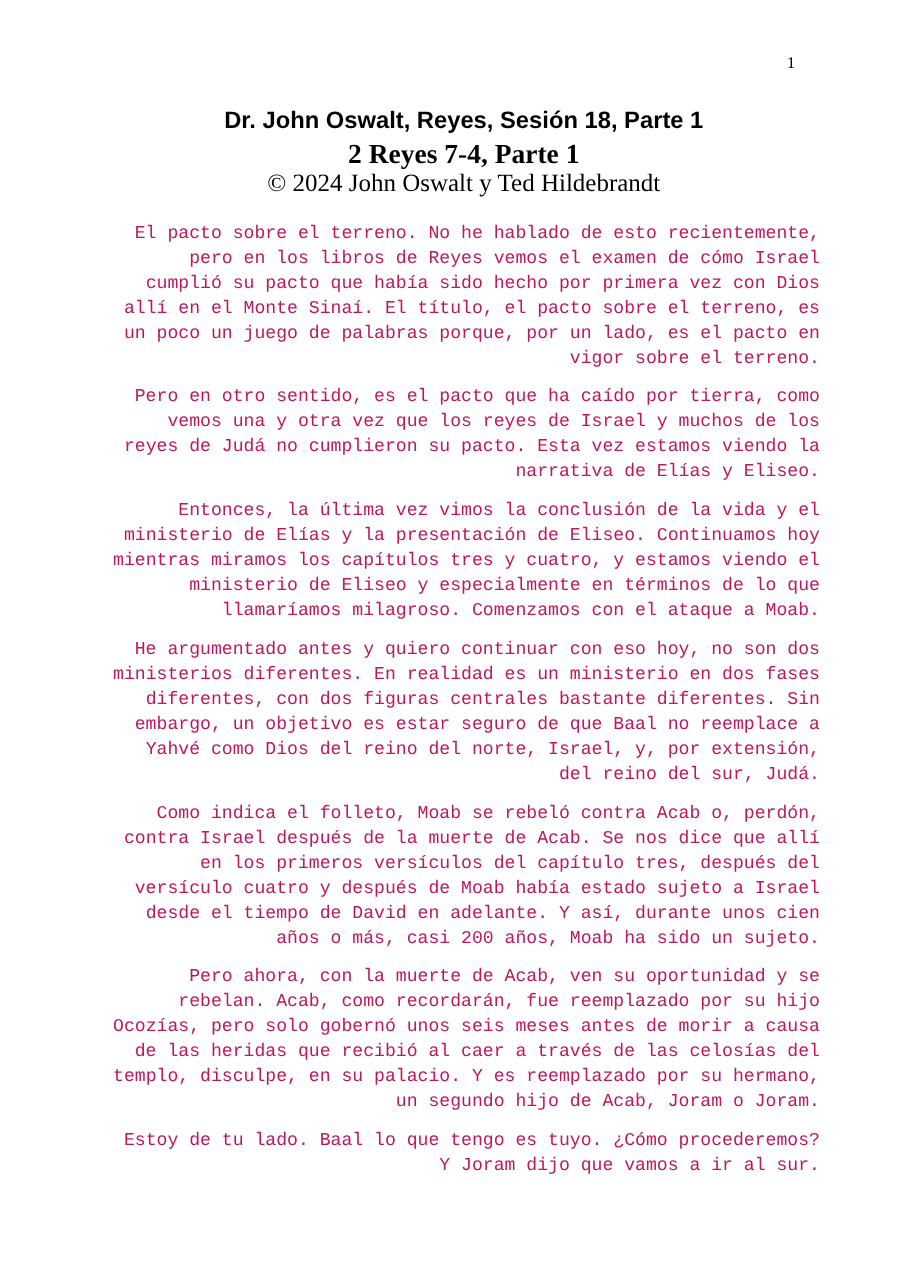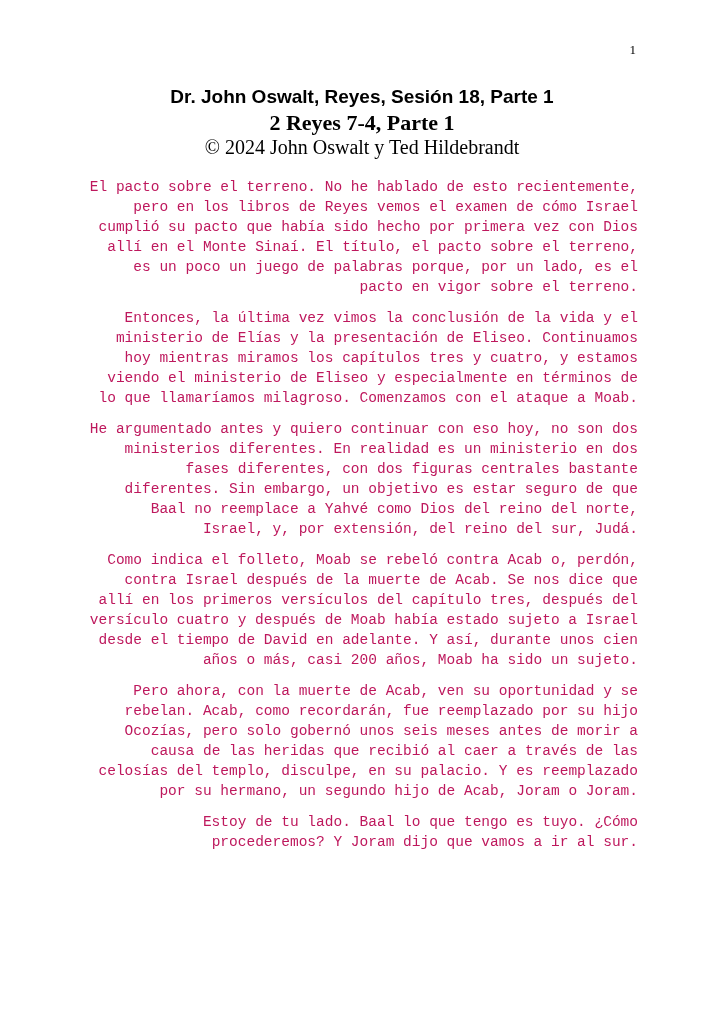--- a/index.html
+++ b/index.html
@@ -19,21 +19,21 @@
   }
   .page-number {
     position: absolute;
     top: 42px;
     right: 88px;
     font-family: "Liberation Serif", serif;
     font-size: 13px;
     color: #000000;
   }
   .content {
-    padding: 84px 86px 0 86px;
+    padding: 84px 68px 0 86px;
     box-sizing: border-box;
   }
   .title1 {
     margin: 0;
     text-align: center;
     font-family: "Liberation Sans", sans-serif;
     font-weight: bold;
     font-size: 19px;
     line-height: 25px;
     color: #000000;
@@ -72,19 +72,20 @@
   <div class="page-number">1</div>
 
   <div class="content">
     <h1 class="title1">Dr. John Oswalt, Reyes, Sesión 18, Parte 1</h1>
 
     <h2 class="title2">2 Reyes 7-4, Parte 1</h2>
 
     <div class="copyright">© 2024 John Oswalt y Ted Hildebrandt</div>
 
     <p class="para">El pacto sobre el terreno. No he hablado de esto recientemente, pero en los libros de Reyes vemos el examen de cómo Israel cumplió su pacto que había sido hecho por primera vez con Dios allí en el Monte Sinaí. El título, el pacto sobre el terreno, es un poco un juego de palabras porque, por un lado, es el pacto en vigor sobre el terreno.</p>
+    <p class="para">Pero en otro sentido, es el pacto que ha caído por tierra, como vemos una y otra vez que los reyes de Israel y muchos de los reyes de Judá no cumplieron su pacto. Esta vez estamos viendo la narrativa de Elías y Eliseo.</p>
     <p class="para">Entonces, la última vez vimos la conclusión de la vida y el ministerio de Elías y la presentación de Eliseo. Continuamos hoy mientras miramos los capítulos tres y cuatro, y estamos viendo el ministerio de Eliseo y especialmente en términos de lo que llamaríamos milagroso. Comenzamos con el ataque a Moab.</p>
     <p class="para">He argumentado antes y quiero continuar con eso hoy, no son dos ministerios diferentes. En realidad es un ministerio en dos fases diferentes, con dos figuras centrales bastante diferentes. Sin embargo, un objetivo es estar seguro de que Baal no reemplace a Yahvé como Dios del reino del norte, Israel, y, por extensión, del reino del sur, Judá.</p>
     <p class="para">Como indica el folleto, Moab se rebeló contra Acab o, perdón, contra Israel después de la muerte de Acab. Se nos dice que allí en los primeros versículos del capítulo tres, después del versículo cuatro y después de Moab había estado sujeto a Israel desde el tiempo de David en adelante. Y así, durante unos cien años o más, casi 200 años, Moab ha sido un sujeto.</p>
     <p class="para">Pero ahora, con la muerte de Acab, ven su oportunidad y se rebelan. Acab, como recordarán, fue reemplazado por su hijo Ocozías, pero solo gobernó unos seis meses antes de morir a causa de las heridas que recibió al caer a través de las celosías del templo, disculpe, en su palacio. Y es reemplazado por su hermano, un segundo hijo de Acab, Joram o Joram.</p>
     <p class="para">Estoy de tu lado. Baal lo que tengo es tuyo. ¿Cómo procederemos? Y Joram dijo que vamos a ir al sur.</p>
   </div>
 </div>
 
 </body></html>

